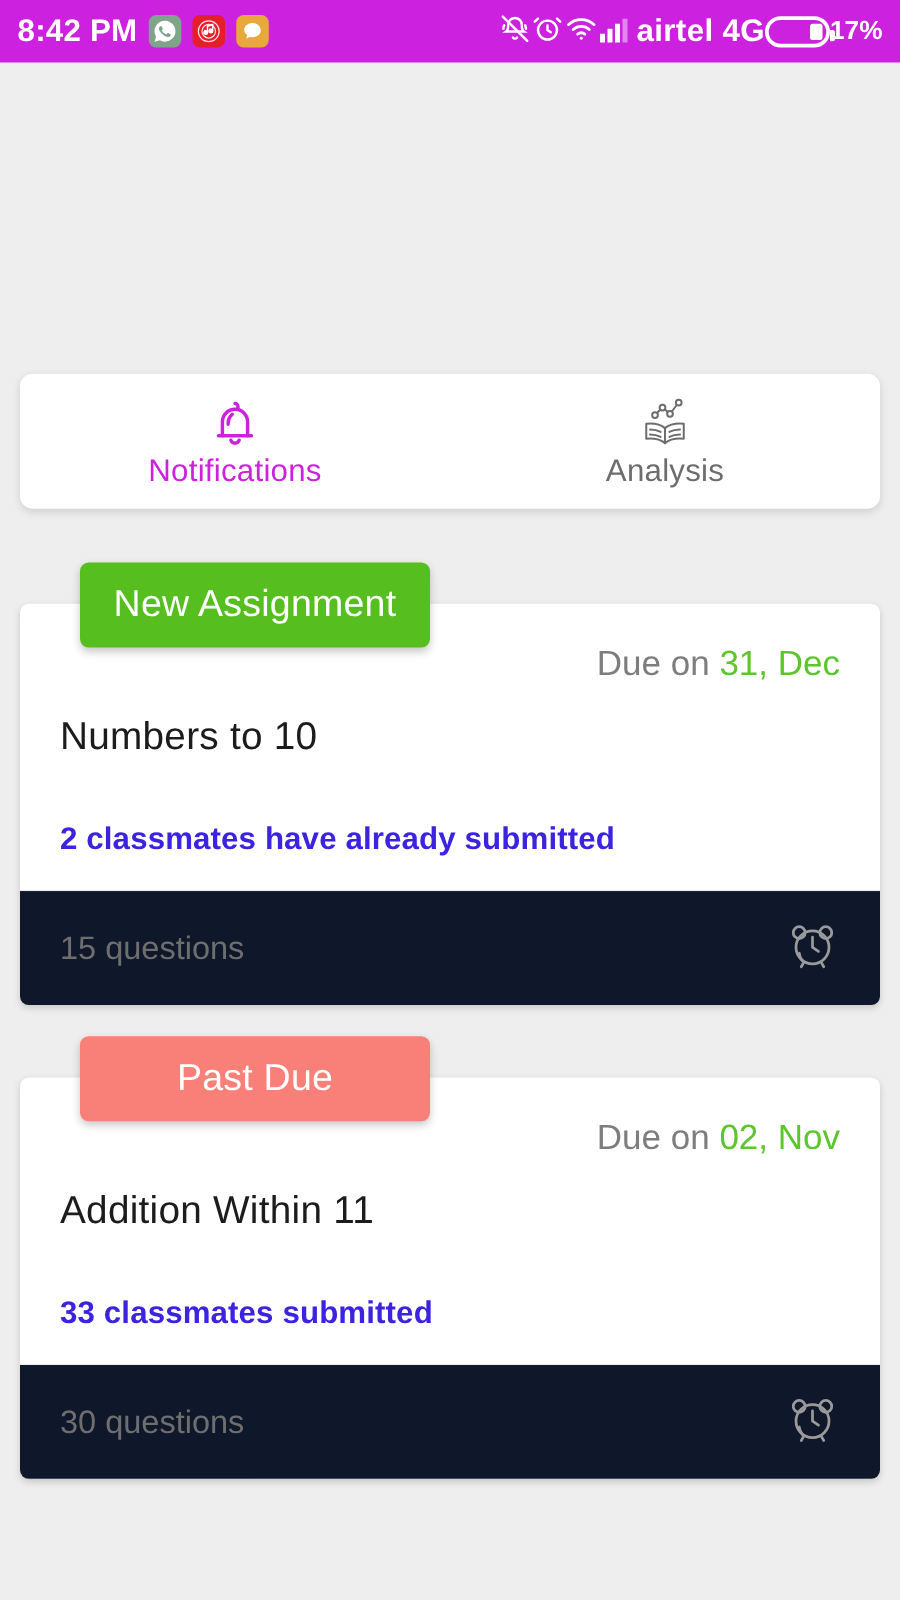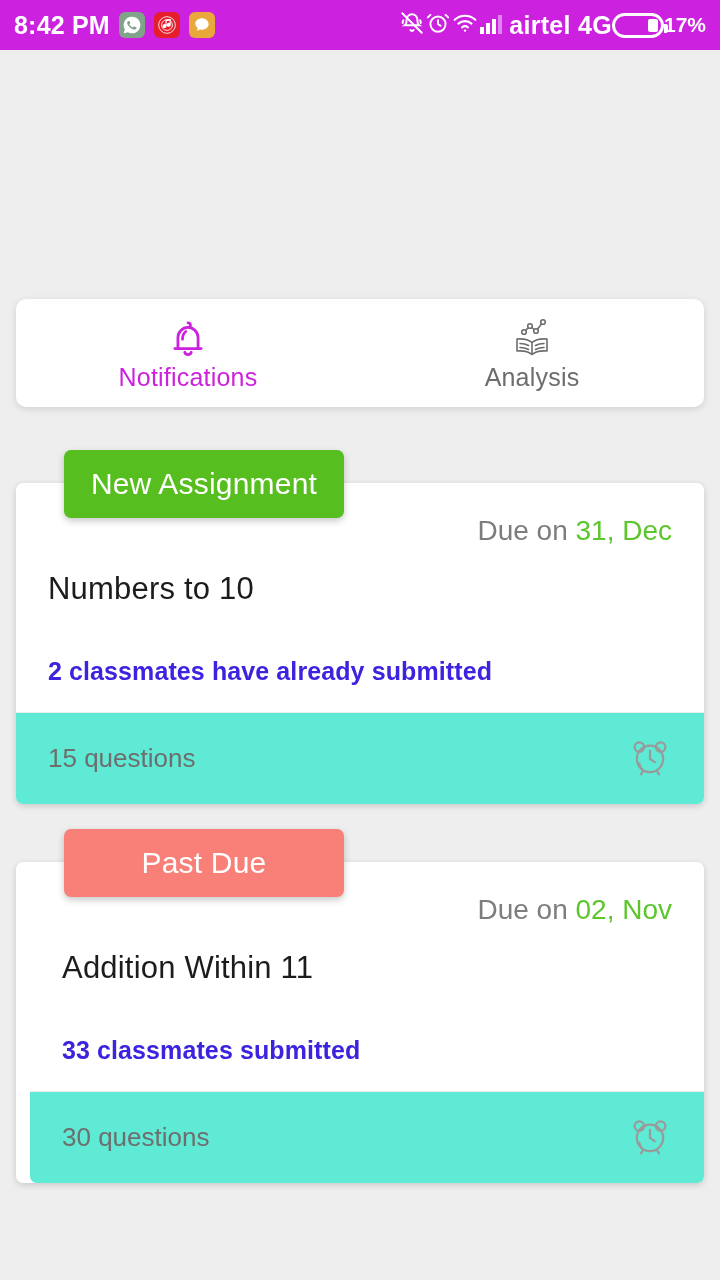--- a/index.html
+++ b/index.html
@@ -110,21 +110,21 @@
   .due .date{ color:#5cc62c; }
   .assign-title{
     margin-top:18px; font-size:31px; color:#1c1c1c; letter-spacing:.2px;
   }
   .submitted{
     margin-top:50px; margin-bottom:8px;
     font-size:25px; color:#3b23e0; font-weight:bold; letter-spacing:.1px;
   }
   .card-footer{
     border-top:1px solid #ececec;
-    background:#5eead4;
+    background:#0f172a;
     border-radius:0 0 7px 7px;
     height:92px; padding:0 32px;
     display:flex; align-items:center; justify-content:space-between;
   }
   .qcount{ font-size:26px; color:#6e6e6e; }
 </style>
 </head>
 <body>
 
 <div id="app">
@@ -244,21 +244,21 @@
             <circle cx="6.2" cy="6.6" r="2.6"></circle>
             <circle cx="17.8" cy="6.6" r="2.6"></circle>
             <path d="M12 8.6V13l2.6 1.8"></path>
             <path d="M8.2 19.6l-1.1 1.9M15.8 19.6l1.1 1.9"></path>
             <path d="M6.2 15.6a6.6 6.6 0 0 0 1.4 3.3"></path>
           </svg>
         </span>
       </div>
     </div>
 
-    <div class="card" style="margin-top:58px;padding-left:14px;">
+    <div class="card" style="margin-top:58px;">
       <div class="badge badge-past">Past Due</div>
       <div class="card-body">
         <div class="due">
           <span>Due on</span>
           <span class="date">02, Nov</span>
         </div>
         <div class="assign-title">Addition Within 11</div>
         <div class="submitted">33 classmates submitted</div>
       </div>
       <div class="card-footer">

